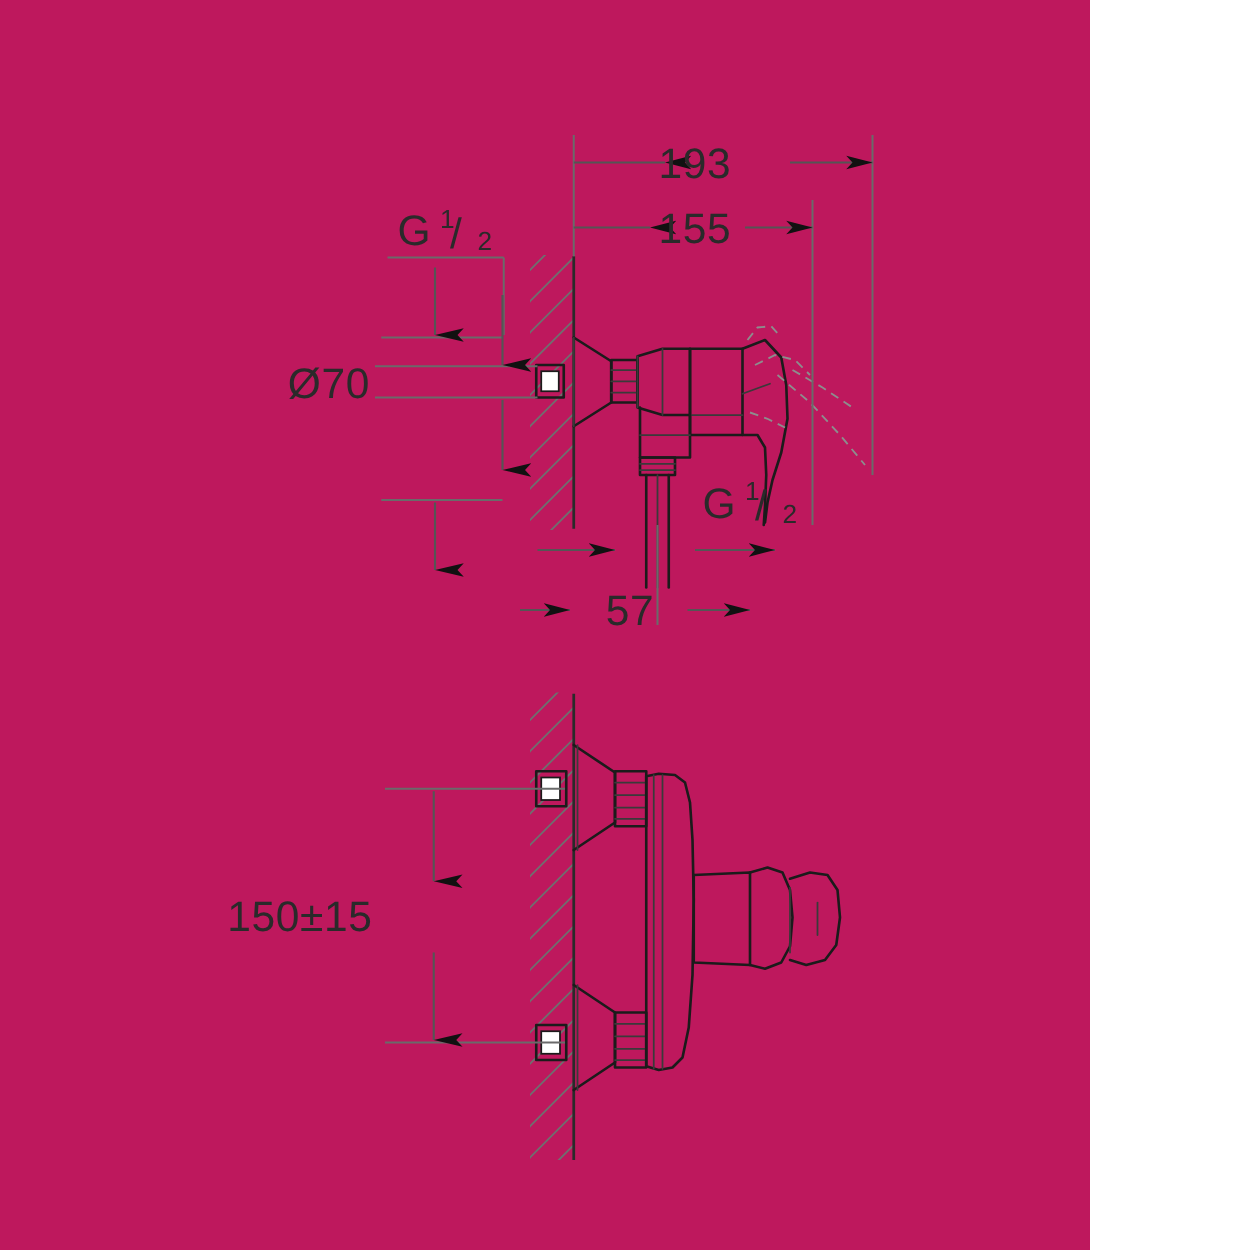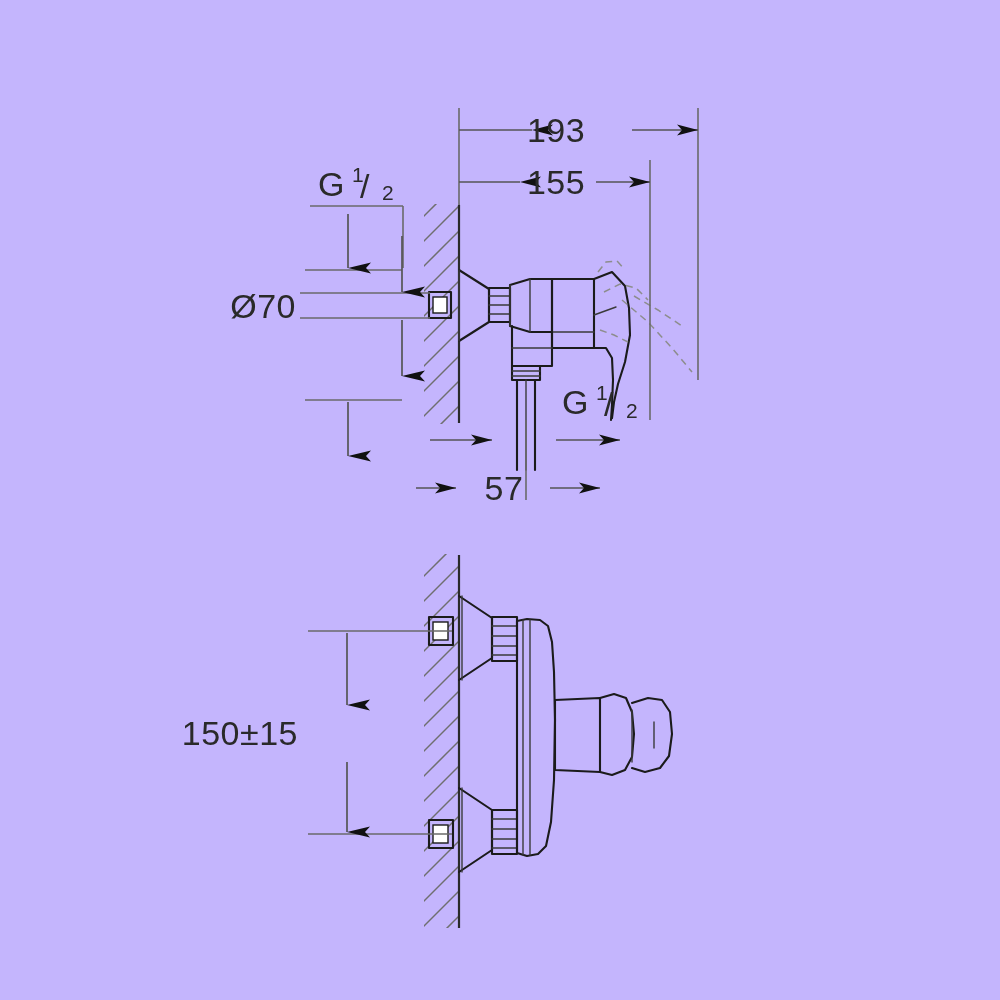--- a/index.html
+++ b/index.html
@@ -8,23 +8,23 @@
     background: #ffffff;
   }
   body {
     width: 1000px;
     height: 1000px;
     font-family: "Liberation Sans", sans-serif;
     overflow: hidden;
   }
   #drawing-root {
     position: relative;
-    width: 1000px;
+    width: 872px;
     height: 1000px;
-    background: #c4b5fd;
+    background: #be185d;
   }
   svg.tech-drawing {
     display: block;
     width: 1000px;
     height: 1000px;
   }
   .dimtext {
     font-family: "Liberation Sans", sans-serif;
     font-size: 34px;
     fill: #2a2a2a;

